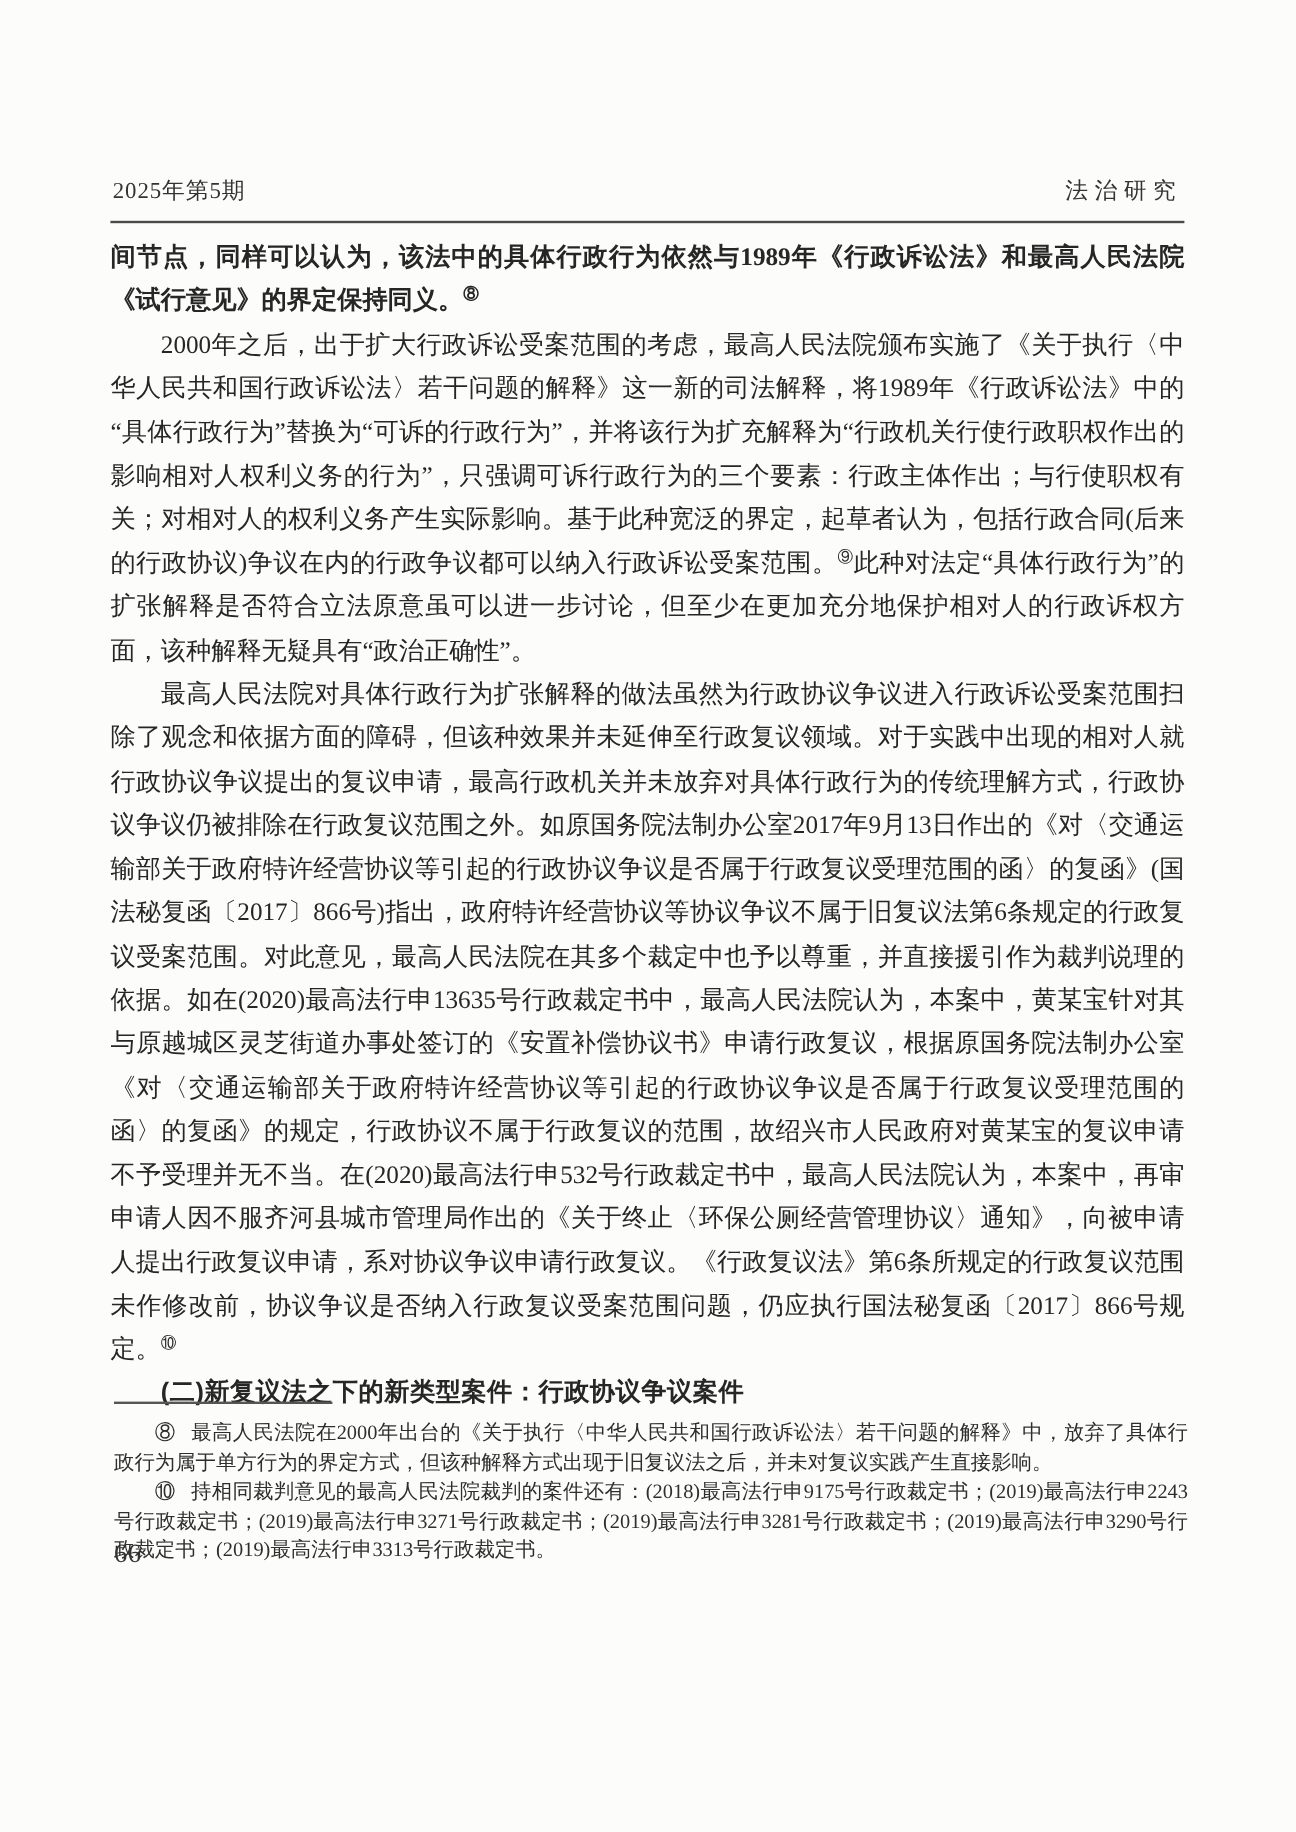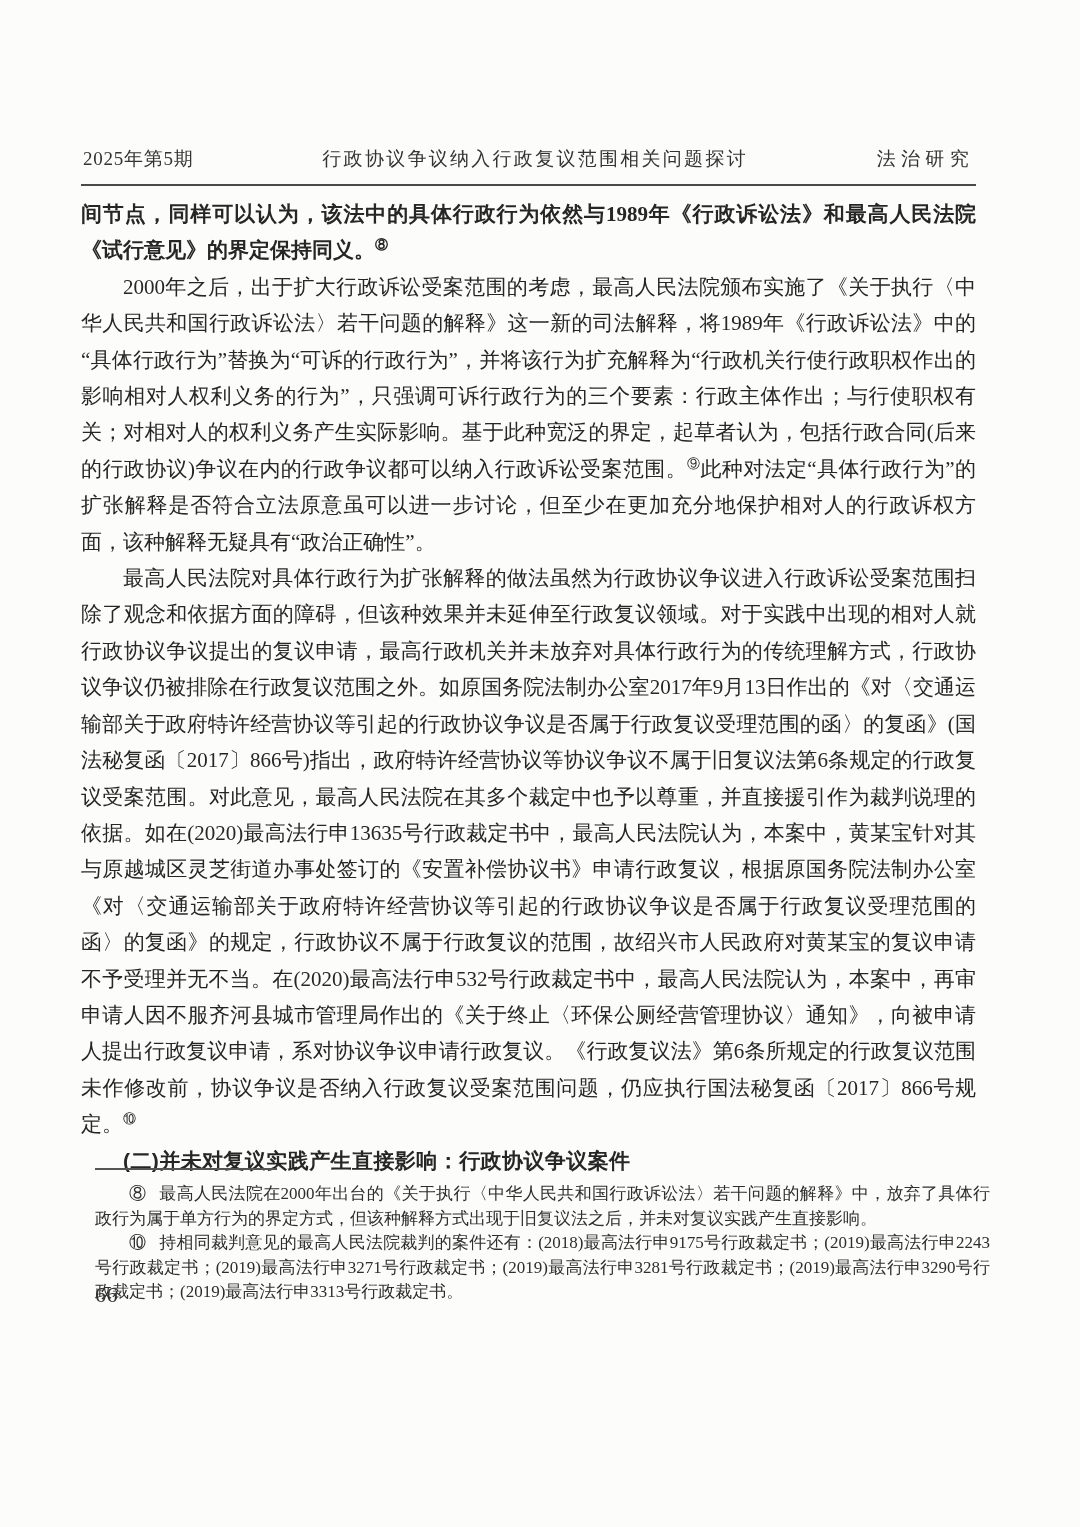--- a/index.html
+++ b/index.html
@@ -10,21 +10,21 @@
   }
   .page {
     position: relative;
     width: 1080px; height: 1527px;
     background: #fcfcfa;
     color: #2b2b2b;
     overflow: hidden;
   }
   .content {
     position: absolute;
-    left: 81px; top: 146px;
+    left: 92px; top: 146px;
     width: 895px;
   }
   .page-header {
     display: flex;
     justify-content: space-between;
     align-items: baseline;
     font-size: 19px;
     letter-spacing: 0.06em;
     color: #333;
     padding: 0 2px 12px 2px;
@@ -80,29 +80,28 @@
   }
 </style>
 </head>
 <body>
 
 <div class="page" style="background: rgb(252, 252, 250); color: rgb(38, 38, 38);">
 
   <div class="content">
     <div class="page-header">
       <span class="issue">2025年第5期</span>
-      <span class="title">行政协议争议纳入行政复议范围相关问题探讨</span>
       <span class="journal">法治研究</span>
     </div>
 
     <div class="article-body">
         <p class="continuation">间节点，同样可以认为，该法中的具体行政行为依然与1989年《行政诉讼法》和最高人民法院《试行意见》的界定保持同义。<sup class="fn-ref">⑧</sup></p>
         <p class="normal">2000年之后，出于扩大行政诉讼受案范围的考虑，最高人民法院颁布实施了《关于执行〈中华人民共和国行政诉讼法〉若干问题的解释》这一新的司法解释，将1989年《行政诉讼法》中的“具体行政行为”替换为“可诉的行政行为”，并将该行为扩充解释为“行政机关行使行政职权作出的影响相对人权利义务的行为”，只强调可诉行政行为的三个要素：行政主体作出；与行使职权有关；对相对人的权利义务产生实际影响。基于此种宽泛的界定，起草者认为，包括行政合同(后来的行政协议)争议在内的行政争议都可以纳入行政诉讼受案范围。<sup class="fn-ref">⑨</sup>此种对法定“具体行政行为”的扩张解释是否符合立法原意虽可以进一步讨论，但至少在更加充分地保护相对人的行政诉权方面，该种解释无疑具有“政治正确性”。</p>
         <p class="normal">最高人民法院对具体行政行为扩张解释的做法虽然为行政协议争议进入行政诉讼受案范围扫除了观念和依据方面的障碍，但该种效果并未延伸至行政复议领域。对于实践中出现的相对人就行政协议争议提出的复议申请，最高行政机关并未放弃对具体行政行为的传统理解方式，行政协议争议仍被排除在行政复议范围之外。如原国务院法制办公室2017年9月13日作出的《对〈交通运输部关于政府特许经营协议等引起的行政协议争议是否属于行政复议受理范围的函〉的复函》(国法秘复函〔2017〕866号)指出，政府特许经营协议等协议争议不属于旧复议法第6条规定的行政复议受案范围。对此意见，最高人民法院在其多个裁定中也予以尊重，并直接援引作为裁判说理的依据。如在(2020)最高法行申13635号行政裁定书中，最高人民法院认为，本案中，黄某宝针对其与原越城区灵芝街道办事处签订的《安置补偿协议书》申请行政复议，根据原国务院法制办公室《对〈交通运输部关于政府特许经营协议等引起的行政协议争议是否属于行政复议受理范围的函〉的复函》的规定，行政协议不属于行政复议的范围，故绍兴市人民政府对黄某宝的复议申请不予受理并无不当。在(2020)最高法行申532号行政裁定书中，最高人民法院认为，本案中，再审申请人因不服齐河县城市管理局作出的《关于终止〈环保公厕经营管理协议〉通知》，向被申请人提出行政复议申请，系对协议争议申请行政复议。《行政复议法》第6条所规定的行政复议范围未作修改前，协议争议是否纳入行政复议受案范围问题，仍应执行国法秘复函〔2017〕866号规定。<sup class="fn-ref">⑩</sup></p>
-        <p class="heading">(二)并未对复议实践产生直接影响：行政协议争议案件</p>
+        <p class="heading">(二)新复议法之下的新类型案件：行政协议争议案件</p>
       </div>
   </div>
 
   <div class="footnote-area">
     <div class="footnote-separator"></div>
     <div class="footnote-list">
         <p><span class="fn-mark">⑧</span>最高人民法院在2000年出台的《关于执行〈中华人民共和国行政诉讼法〉若干问题的解释》中，放弃了具体行政行为属于单方行为的界定方式，但该种解释方式出现于旧复议法之后，并未对复议实践产生直接影响。</p>
         <p><span class="fn-mark">⑩</span>持相同裁判意见的最高人民法院裁判的案件还有：(2018)最高法行申9175号行政裁定书；(2019)最高法行申2243号行政裁定书；(2019)最高法行申3271号行政裁定书；(2019)最高法行申3281号行政裁定书；(2019)最高法行申3290号行政裁定书；(2019)最高法行申3313号行政裁定书。</p>
       </div>
   </div>

